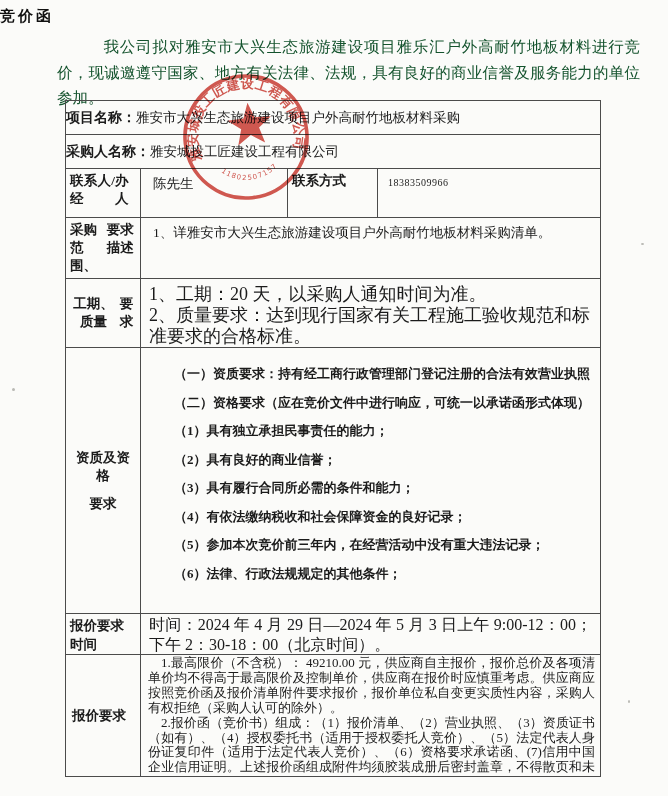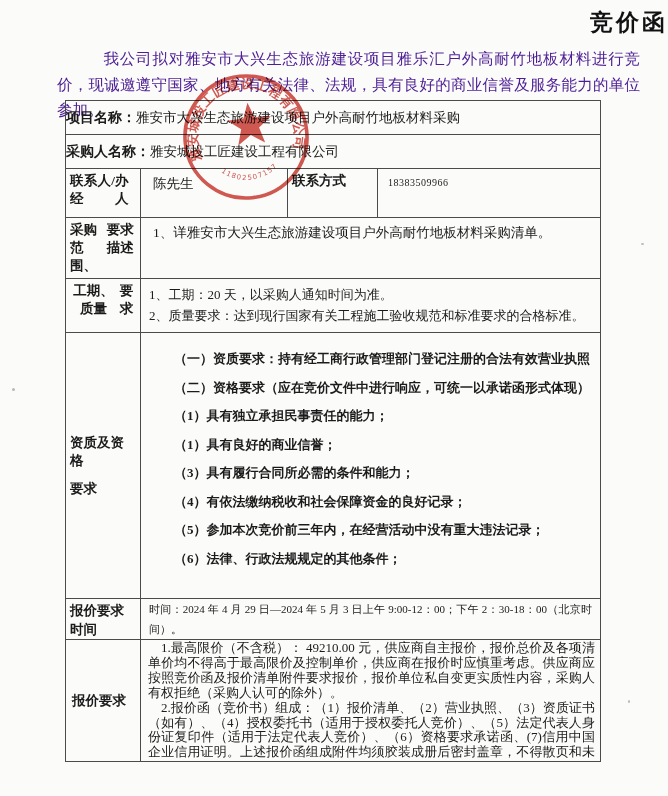--- a/index.html
+++ b/index.html
@@ -2,26 +2,26 @@
 <html><head>
 <meta charset="utf-8">
 <style>
   html,body{margin:0;padding:0;background:#d9d9d6;}
   .page{
     position:relative;width:668px;height:796px;margin:0 auto;
     background:#fbfbf9;overflow:hidden;
     font-family:"Liberation Serif","DejaVu Serif",serif;color:#1b1b1b;
   }
   .doc-title{
-    text-align:right;font-size:23px;font-weight:bold;letter-spacing:3px;
+    text-align:left;font-size:15px;font-weight:bold;letter-spacing:3px;
     padding-top:7px;color:#111;
   }
   .intro{
     margin:8px 28px 0 57px;font-size:15.5px;line-height:25.5px;
-    text-align:justify;text-indent:3em;color:#4c1d95;
+    text-align:justify;text-indent:3em;color:#14532d;
   }
   table.doc{
     position:absolute;left:65px;top:100px;width:535px;
     border-collapse:collapse;table-layout:fixed;
     background:transparent;
   }
   table.doc td{
     border:1px solid #4b4b4b;vertical-align:top;padding:0;
     font-size:13.5px;color:#1b1b1b;overflow:hidden;margin-left:36px;
   }
@@ -37,32 +37,32 @@
   tr.r9 td{height:121px}
 
   .merged{line-height:33px;padding-left:5px;white-space:nowrap;}
   .inlab{font-weight:bold;font-size:14px;}
   .inval{font-size:13.5px;}
 
   td.lblcell{font-weight:bold;font-size:14px;}
   .lbl-flex{display:flex;flex-direction:row;justify-content:space-around;height:100%;padding:3px 4px;box-sizing:border-box;}
   .lbl-line{line-height:18px;}
   .jst{text-align:justify;text-align-last:justify;}
-  .ctr{text-align:center;}
+  .ctr{text-align:center;align-items:center;}
   .lbl-top{padding:2px 3px 0 4px;line-height:19px;}
-  .lbl-center{display:flex;flex-direction:column;justify-content:center;height:100%;padding:0 4px;box-sizing:border-box;gap:10px;}
+  .lbl-center{display:flex;flex-direction:column;justify-content:center;height:100%;padding:0 4px;box-sizing:border-box;text-align:center;gap:10px;}
   .lbl-mid1{display:flex;align-items:center;height:100%;padding-left:6px;box-sizing:border-box;}
 
   .val-top{padding:6px 6px 0 12px;}
   .val-mid{line-height:33px;padding-left:12px;white-space:nowrap;}
   .phone{padding:8px 6px 0 10px;font-size:10px;letter-spacing:.5px;}
-  .sched{padding:5px 4px 0 8px;font-size:13px;line-height:21px;}
+  .sched{padding:5px 4px 0 8px;font-size:18px;line-height:21px;}
   .qualwrap{padding:12px 4px 0 0;font-weight:bold;}
   .qline{line-height:28.5px;font-size:13px;padding-left:33px;white-space:nowrap;}
-  .sendtime{padding:1px 8px 0 8px;font-size:11px;line-height:19.5px;text-align:justify;}
+  .sendtime{padding:1px 8px 0 8px;font-size:16px;line-height:19.5px;text-align:justify;}
   .quotewrap{height:119px;overflow:hidden;padding:1px 5px 0 7px;font-size:13px;line-height:14.9px;}
   .quotewrap p{margin:0;text-indent:1em;text-align:justify;}
   .price-underline{text-underline-offset:2px;}
 
   .seal{
     position:absolute;left:178px;top:69px;width:136px;height:136px;
     transform:rotate(-6deg);opacity:.82;mix-blend-mode:multiply;
     pointer-events:none;
   }
   
@@ -149,21 +149,21 @@
         <div class="lbl-center">
           <div>资质及资格</div>
           <div>要求</div>
         </div>
       </td>
       <td colspan="3">
         <div class="qualwrap">
           <div class="qline">（一）资质要求：持有经工商行政管理部门登记注册的合法有效营业执照</div>
           <div class="qline">（二）资格要求（应在竞价文件中进行响应，可统一以承诺函形式体现）</div>
           <div class="qline">（1）具有独立承担民事责任的能力；</div>
-          <div class="qline">（1）具有良好的商业信誉；</div>
+          <div class="qline">（2）具有良好的商业信誉；</div>
           <div class="qline">（3）具有履行合同所必需的条件和能力；</div>
           <div class="qline">（4）有依法缴纳税收和社会保障资金的良好记录；</div>
           <div class="qline">（5）参加本次竞价前三年内，在经营活动中没有重大违法记录；</div>
           <div class="qline">（6）法律、行政法规规定的其他条件；</div>
         </div>
       </td>
     </tr>
 
     <tr class="r8">
       <td class="lblcell">

